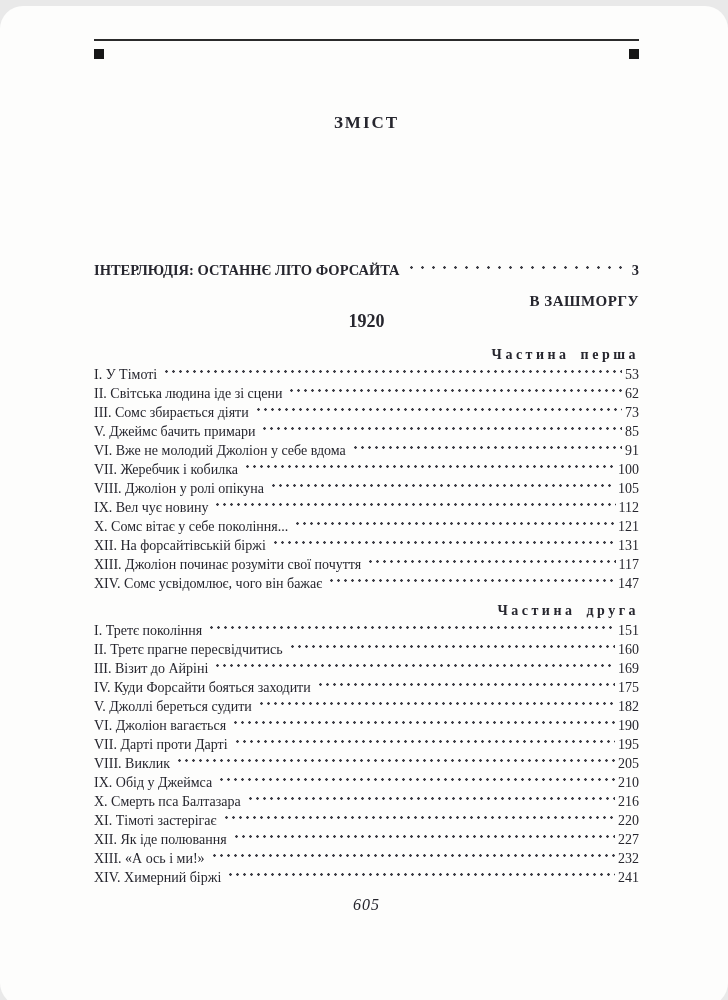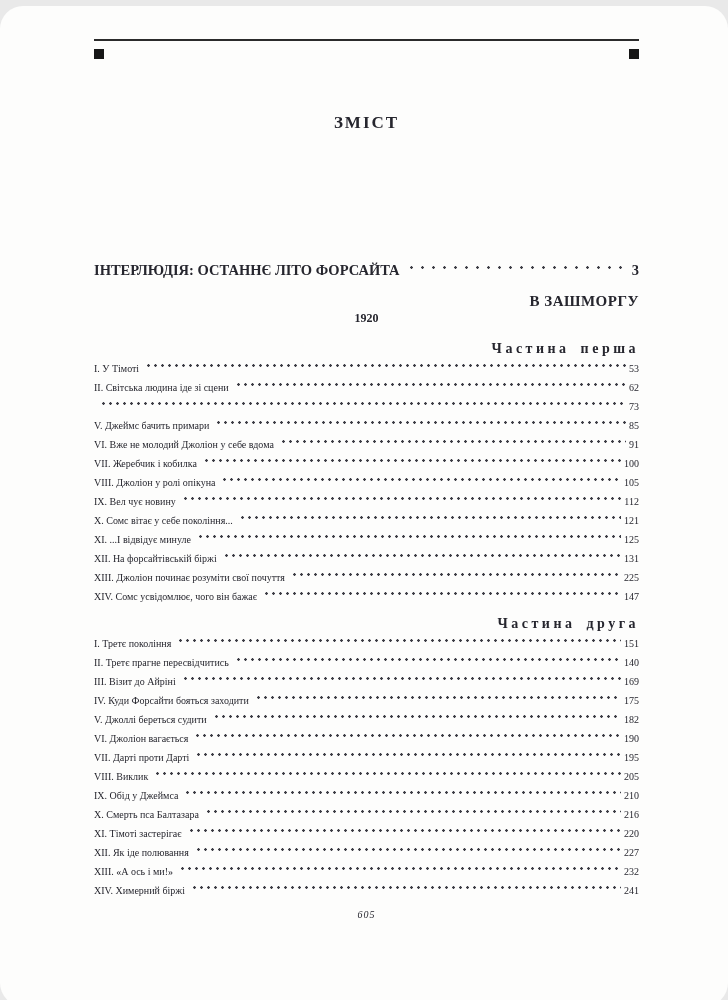--- a/index.html
+++ b/index.html
@@ -46,21 +46,21 @@
     text-align: center;
     font-size: 17px;
     font-weight: bold;
     letter-spacing: 2px;
   }
 
   
   .toc-row {
     display: flex;
     align-items: baseline;
-    font-size: 10px;
+    font-size: 14px;
     line-height: 19px;
     white-space: nowrap;
   }
   .toc-row .label { flex: none; }
   .toc-row .page-num {
     flex: none;
     text-align: right;
   }
   .dots {
     flex: 1 1 auto;
@@ -85,38 +85,38 @@
   .section-title {
     margin: 13px 0 0 0;
     text-align: right;
     font-size: 15px;
     font-weight: bold;
     letter-spacing: 0.5px;
   }
   .section-year {
     margin: 1px 0 0 0;
     text-align: center;
-    font-size: 12px;
+    font-size: 18px;
     font-weight: bold;
   }
 
   .part-heading {
     margin: 15px 0 2px 0;
     font-size: 14px;
     font-weight: bold;
     letter-spacing: 3.5px;
     word-spacing: 4px;
     text-align: right;
   }
   .part + .part .part-heading { margin-top: 10px; }
 
   .folio {
     margin-top: 9px;
     text-align: center;
-    font-size: 10px;
+    font-size: 16px;
     font-style: italic;
     letter-spacing: 1px;
   }
 </style>
 </head>
 <body>
 
 <div class="page">
   <div class="content">
 
@@ -146,20 +146,21 @@
     <span class="page-num">53</span>
   </div>
 
   <div class="toc-row">
     <span class="label">II. Світська людина іде зі сцени</span>
     <span class="dots"></span>
     <span class="page-num">62</span>
   </div>
 
   <div class="toc-row">
+    <span class="label">III. Сомс збирається діяти</span>
     <span class="dots"></span>
     <span class="page-num">73</span>
   </div>
 
 
   <div class="toc-row">
     <span class="label">V. Джеймс бачить примари</span>
     <span class="dots"></span>
     <span class="page-num">85</span>
   </div>
@@ -187,36 +188,31 @@
     <span class="dots"></span>
     <span class="page-num">112</span>
   </div>
 
   <div class="toc-row">
     <span class="label">X. Сомс вітає у себе покоління...</span>
     <span class="dots"></span>
     <span class="page-num">121</span>
   </div>
 
-  <div class="toc-row">
-    <span class="label">XI. ...І відвідує минуле</span>
-    <span class="dots"></span>
-    <span class="page-num">125</span>
-  </div>
 
   <div class="toc-row">
     <span class="label">XII. На форсайтівській біржі</span>
     <span class="dots"></span>
     <span class="page-num">131</span>
   </div>
 
   <div class="toc-row">
     <span class="label">XIII. Джоліон починає розуміти свої почуття</span>
     <span class="dots"></span>
-    <span class="page-num">225</span>
+    <span class="page-num">117</span>
   </div>
 
   <div class="toc-row">
     <span class="label">XIV. Сомс усвідомлює, чого він бажає</span>
     <span class="dots"></span>
     <span class="page-num">147</span>
   </div>
 </div>
   </section>
 
@@ -225,21 +221,21 @@
     <div class="entries">
   <div class="toc-row">
     <span class="label">I. Третє покоління</span>
     <span class="dots"></span>
     <span class="page-num">151</span>
   </div>
 
   <div class="toc-row">
     <span class="label">II. Третє прагне пересвідчитись</span>
     <span class="dots"></span>
-    <span class="page-num">140</span>
+    <span class="page-num">160</span>
   </div>
 
   <div class="toc-row">
     <span class="label">III. Візит до Айріні</span>
     <span class="dots"></span>
     <span class="page-num">169</span>
   </div>
 
   <div class="toc-row">
     <span class="label">IV. Куди Форсайти бояться заходити</span>

